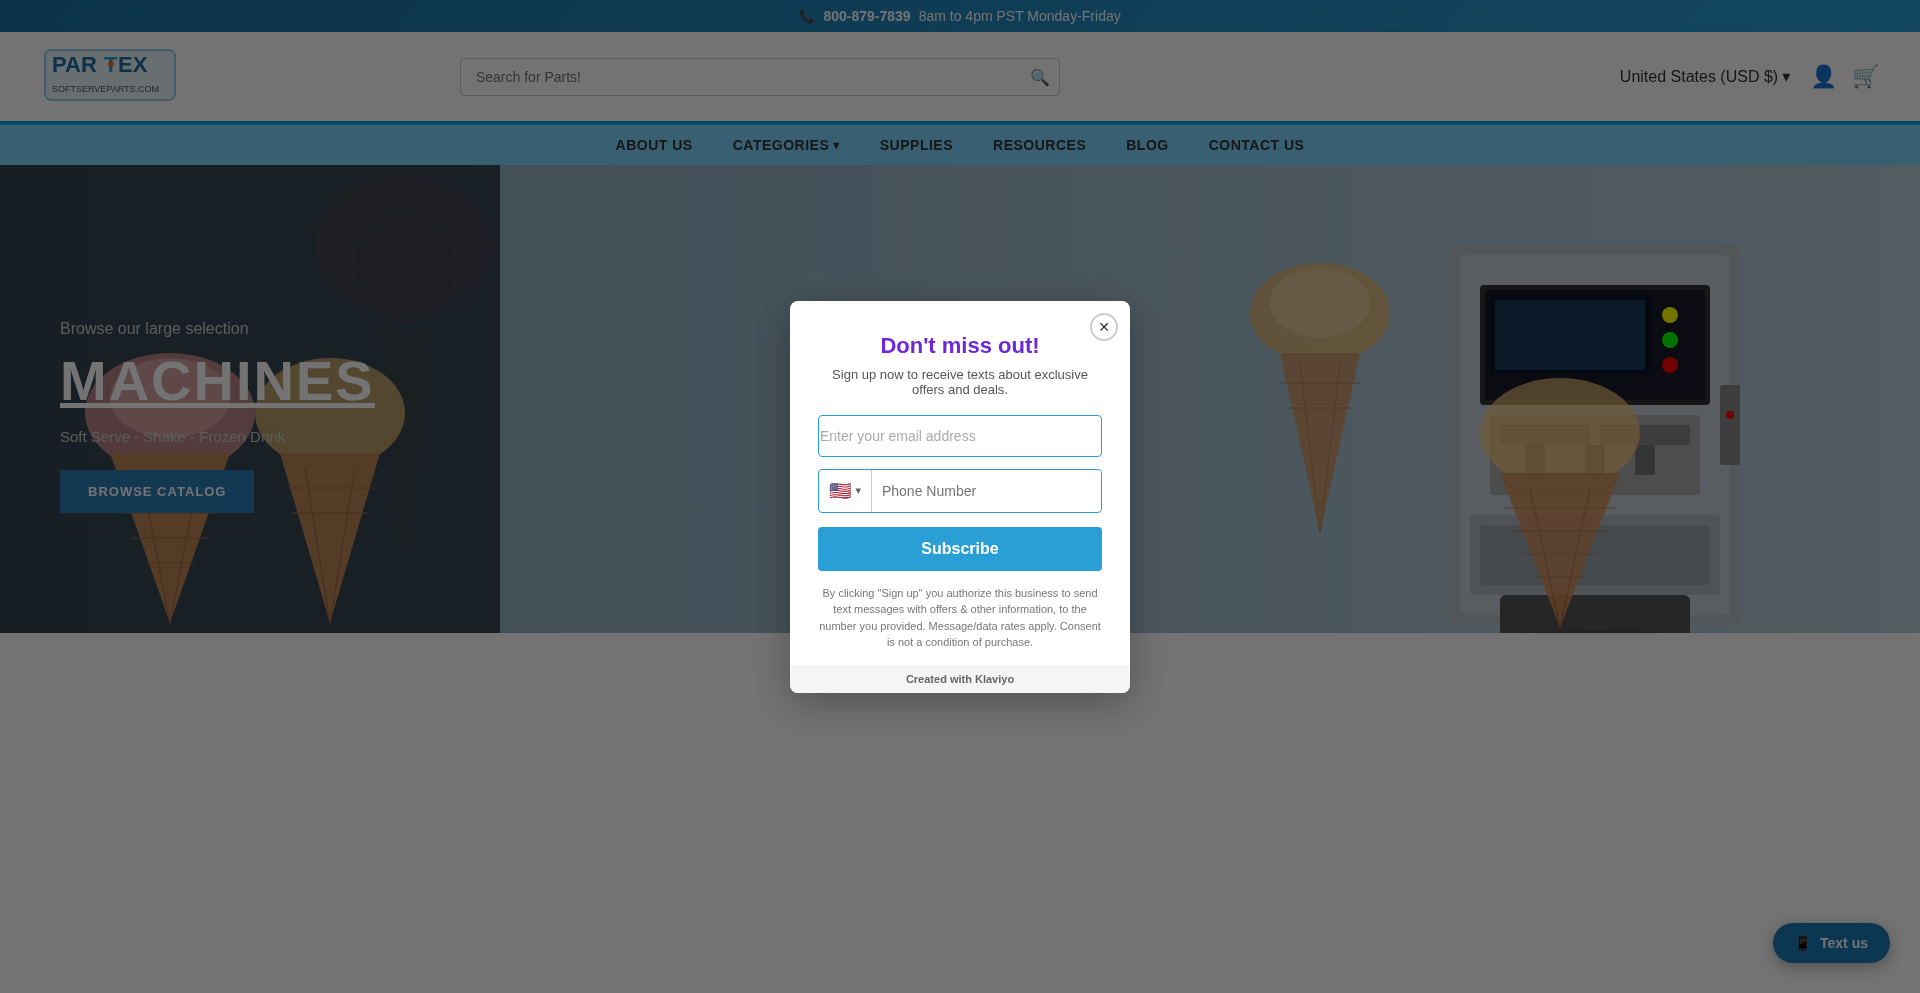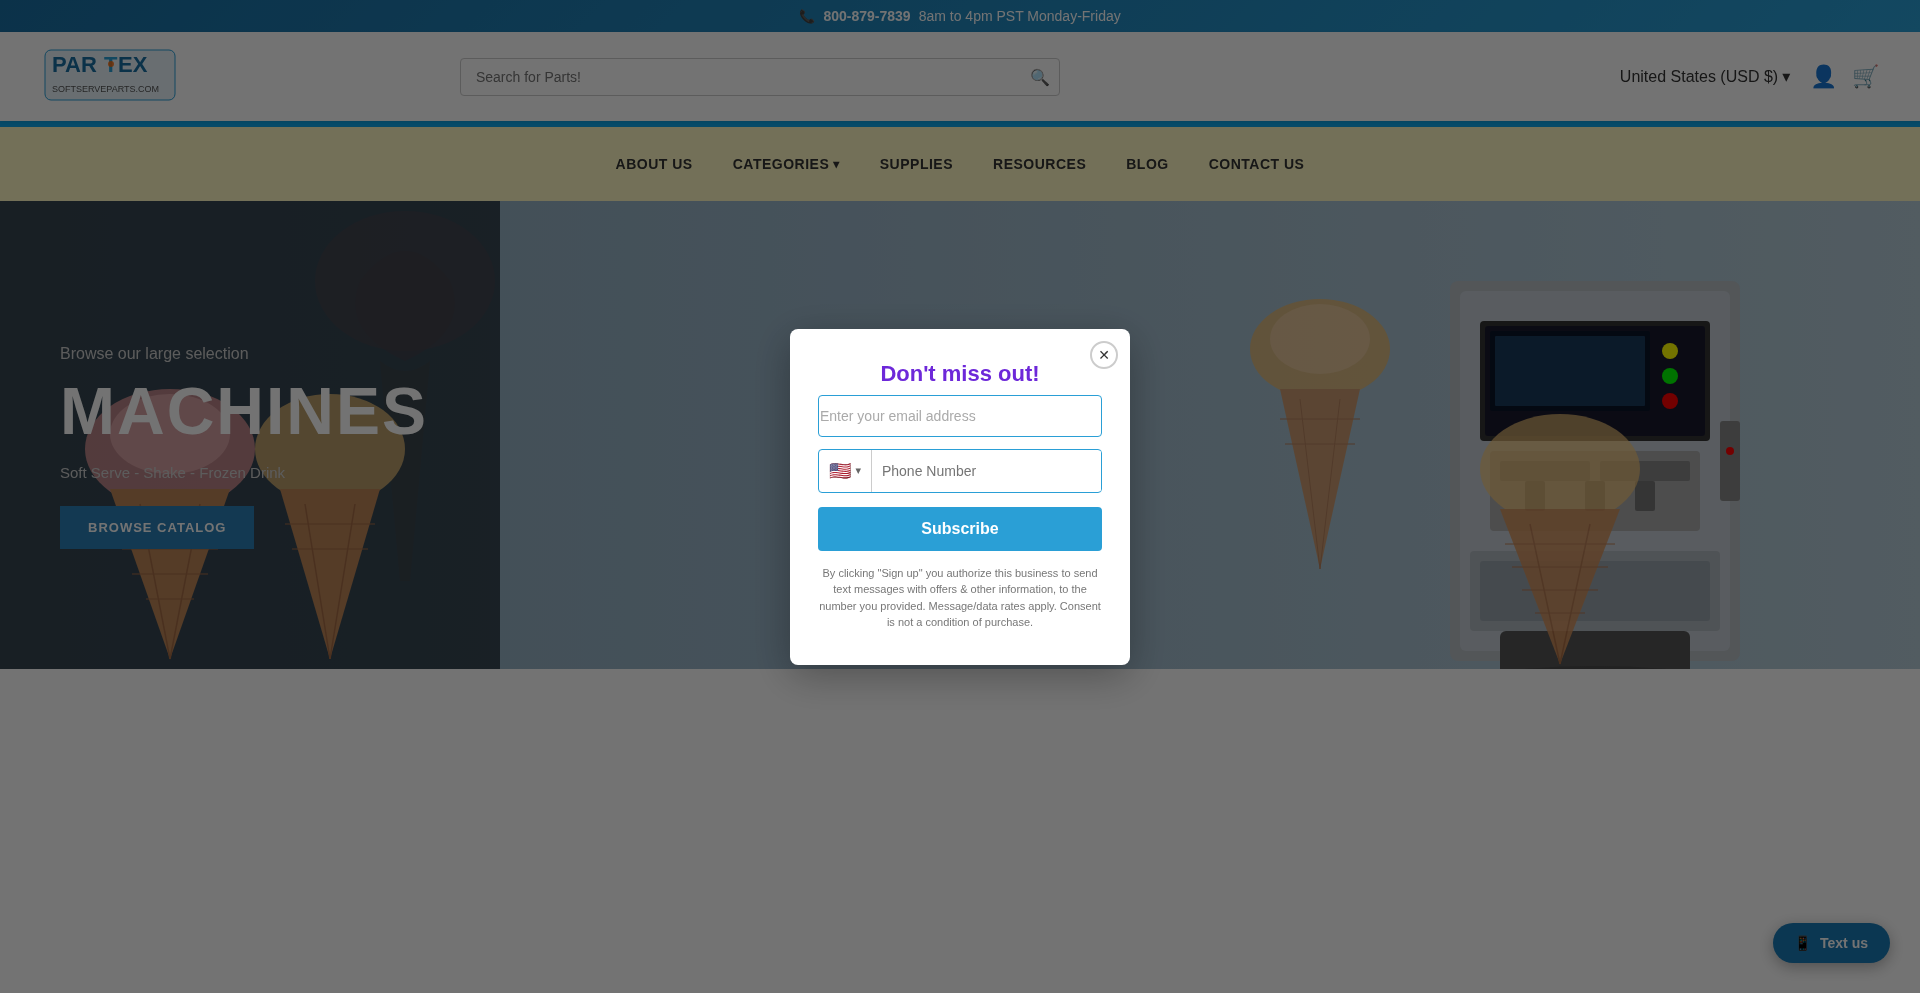--- a/index.html
+++ b/index.html
@@ -82,23 +82,23 @@
       font-size: 22px;
       color: #2a9fd6;
       cursor: pointer;
     }
 
     
     .nav {
       display: flex;
       align-items: center;
       justify-content: center;
-      padding: 17px 40px;
-      background: #fef9c3;
-      border-top: 6px solid #0ea5e9;
+      padding: 0 40px;
+      background: #7dd3fc;
+      border-top: 4px solid #0ea5e9;
       gap: 40px;
     }
     .nav-item {
       font-size: 14px;
       font-weight: 600;
       color: #333;
       text-transform: uppercase;
       letter-spacing: 0.5px;
       padding: 12px 0;
       cursor: pointer;
@@ -131,25 +131,26 @@
       bottom: 120px;
       z-index: 3;
       color: white;
     }
     .hero-browse-text {
       font-size: 16px;
       margin-bottom: 10px;
       color: #ccc;
     }
     .hero-title {
-      font-size: 66px;
+      font-size: 56px;
       font-weight: 900;
       text-transform: uppercase;
       letter-spacing: 2px;
       margin-bottom: 15px;
+      text-decoration: underline;
     }
     .hero-subtitle {
       font-size: 15px;
       color: #ccc;
       margin-bottom: 25px;
     }
     .browse-btn {
       background: #2a7fb5;
       color: white;
       border: none;
@@ -493,34 +494,39 @@
     <div class="dot"></div>
     <div class="dot"></div>
   </div>
 </div>
 
 <div class="modal-overlay">
   <div class="modal">
     <button class="modal-close">✕</button>
 
     <div class="modal-title">Don't miss out!</div>
+    <div class="modal-subtitle">Sign up now to receive texts about exclusive offers and deals.</div>
 
     <input type="email" class="modal-input" placeholder="Enter your email address" style="">
 
     <div class="phone-input-row">
       <div class="phone-flag">
         <span class="flag">🇺🇸</span>
         <span class="caret">▾</span>
       </div>
       <input type="tel" class="phone-number-input" placeholder="Phone Number" style="">
     </div>
 
     <button class="subscribe-btn">Subscribe</button>
 
     <div class="modal-disclaimer">By clicking "Sign up" you authorize this business to send text messages with offers &amp; other information, to the number you provided. Message/data rates apply. Consent is not a condition of purchase.</div>
 
+    <div class="klaviyo-footer">
+      <span>Created with</span>
+      <span>Klaviyo</span>
+    </div>
   </div>
 </div>
 
 <button class="text-us-btn">
   <span>📱</span>
   <span>Text us</span>
 </button>
 
 </body></html>

